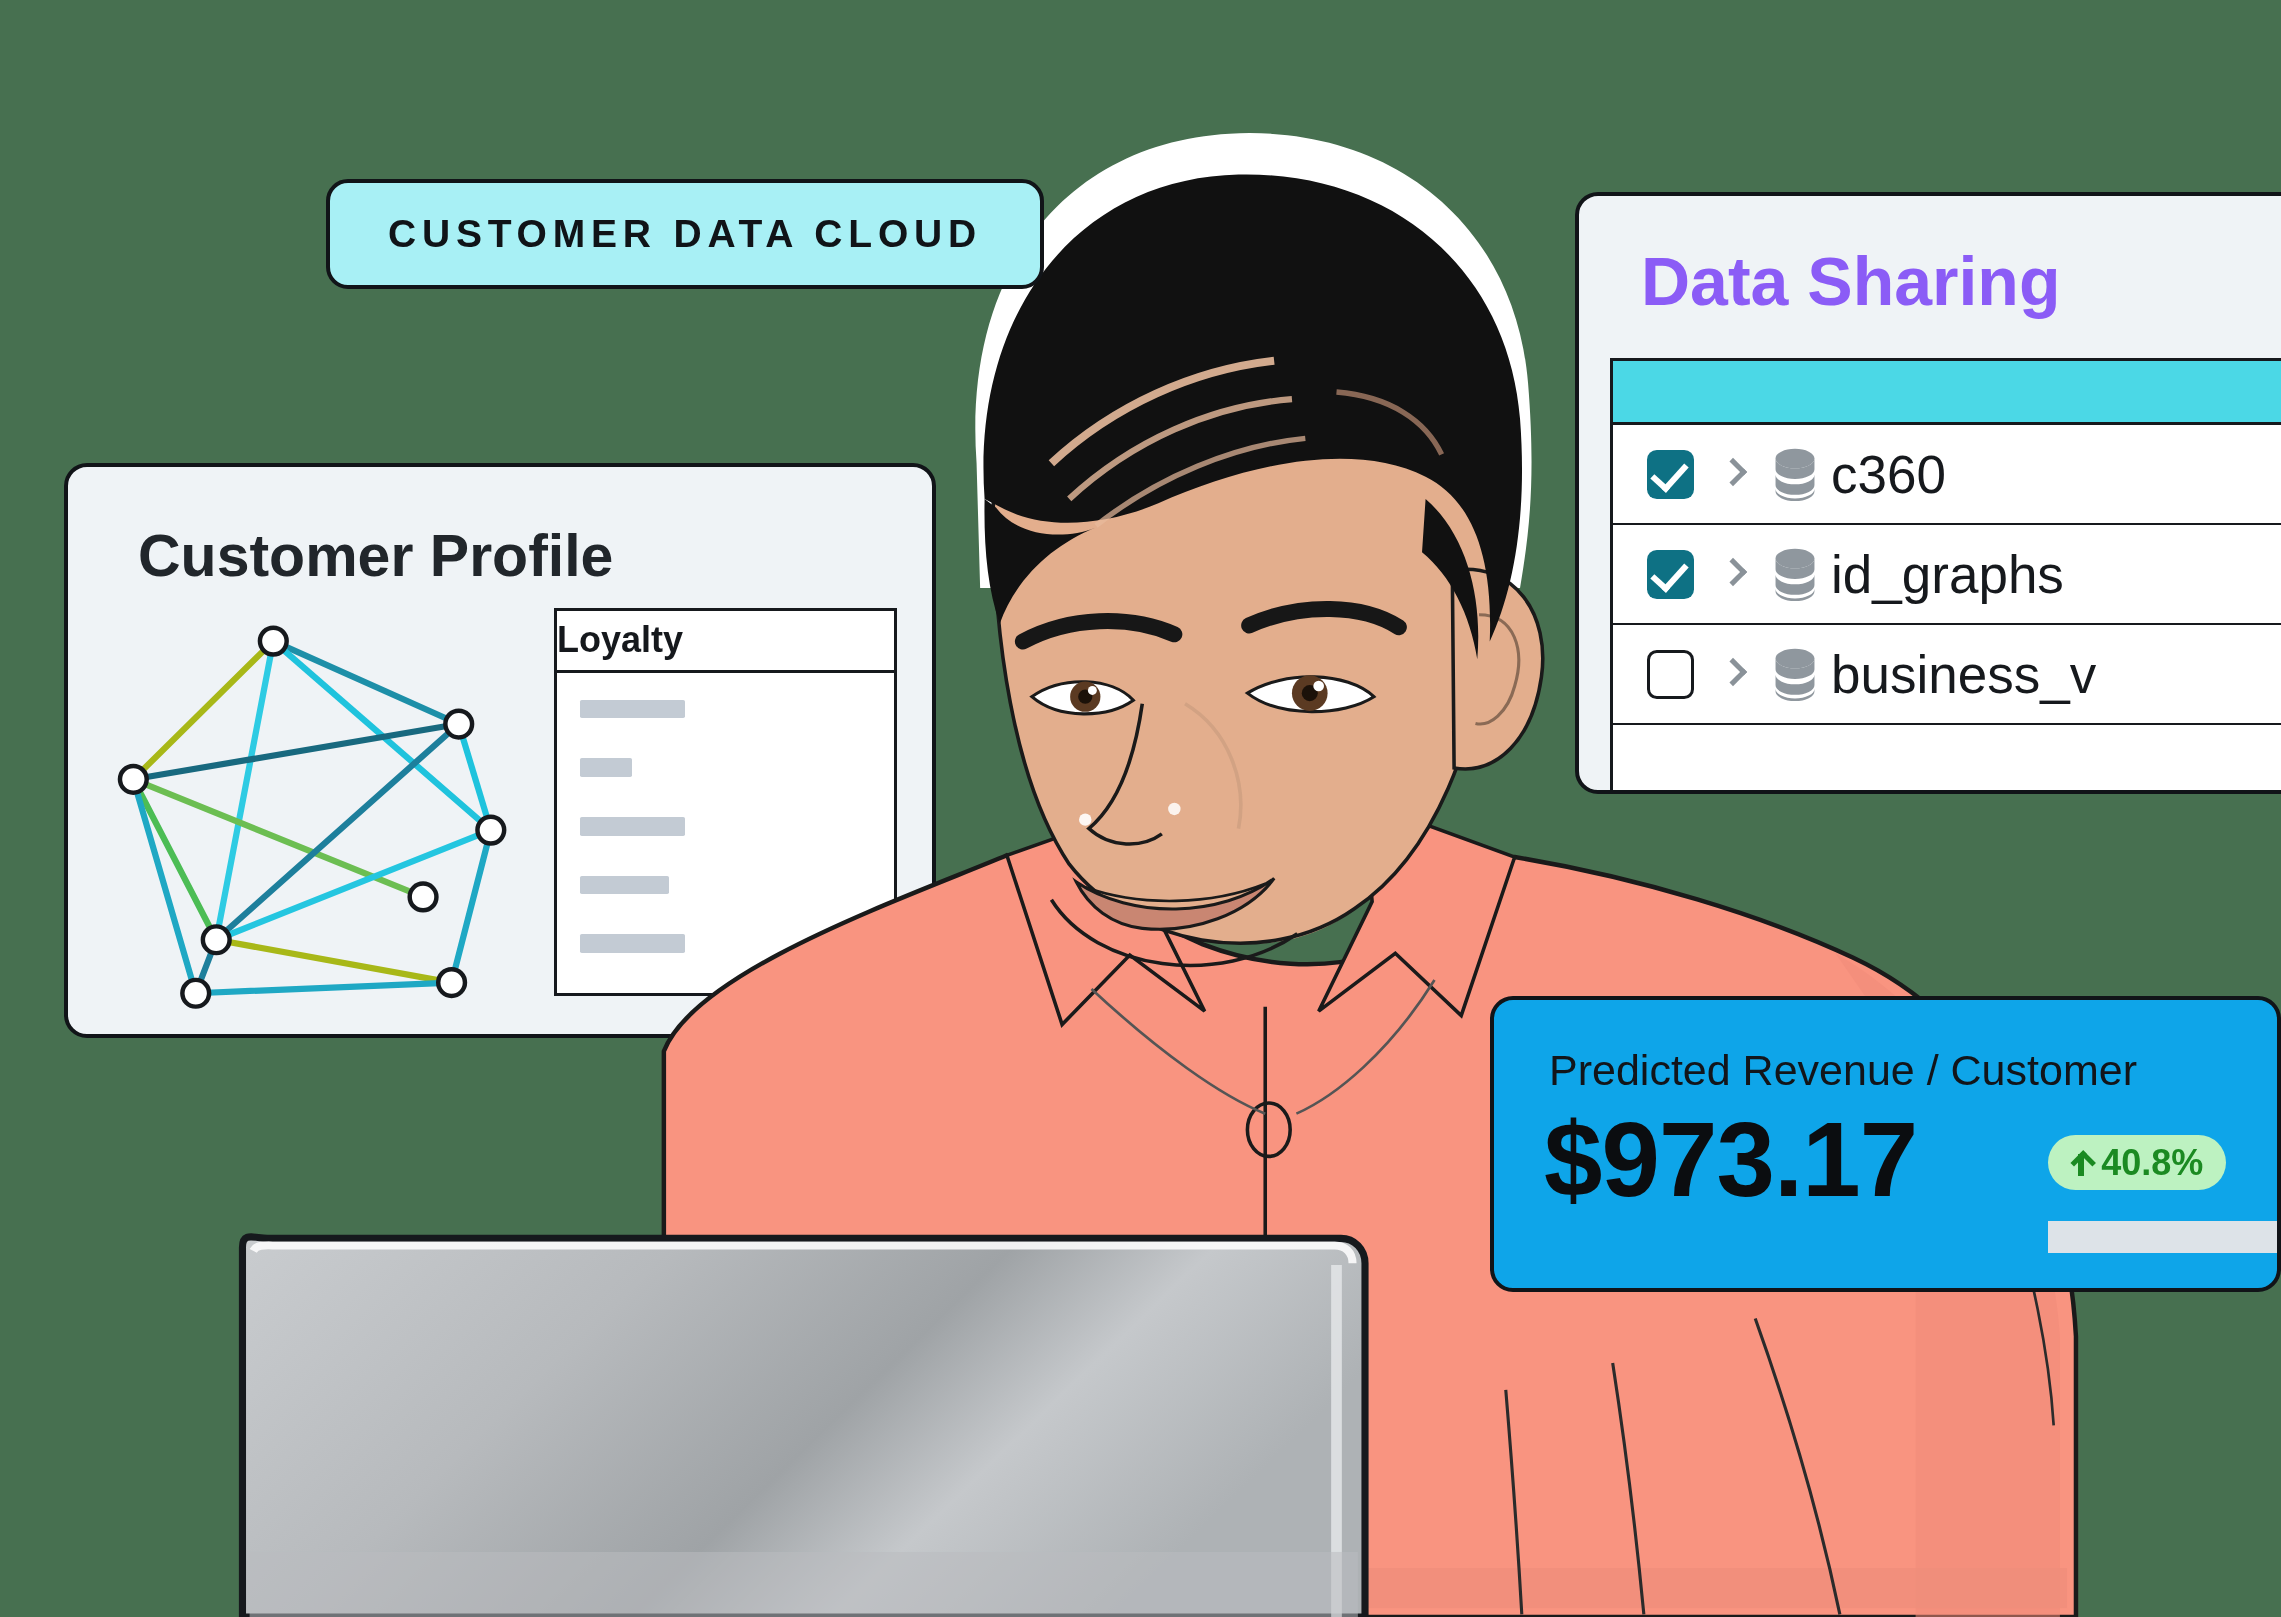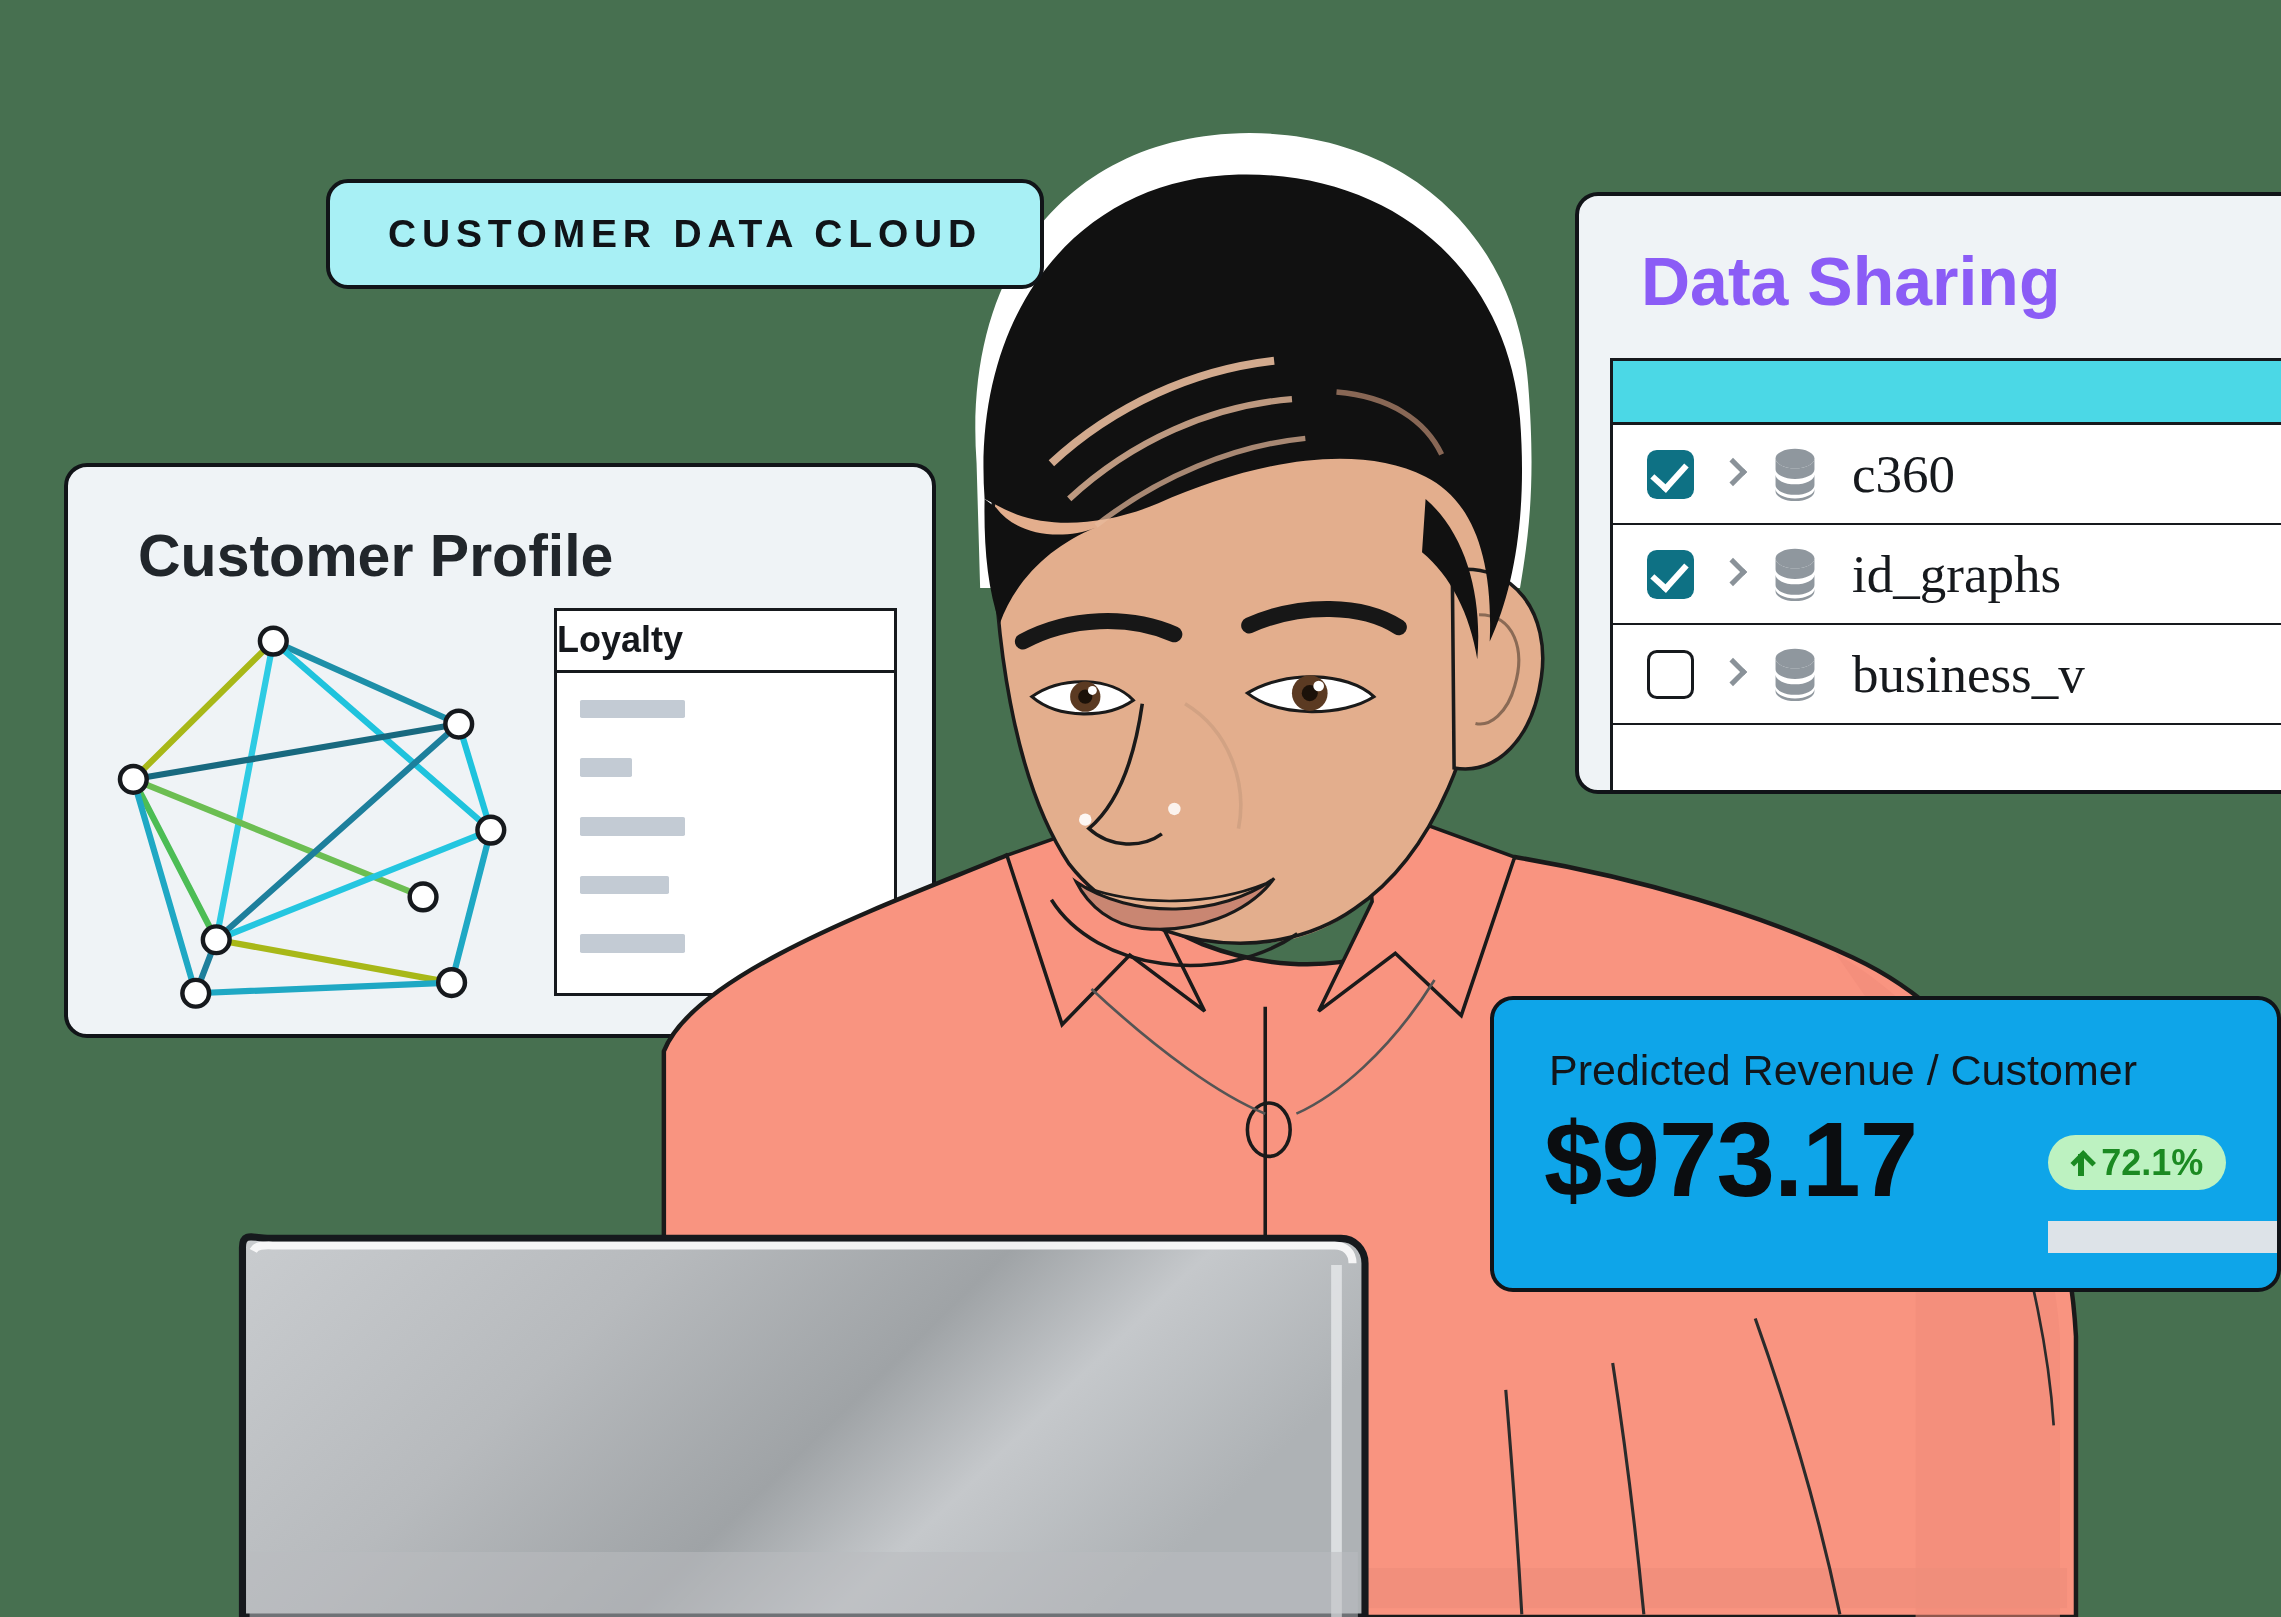--- a/index.html
+++ b/index.html
@@ -200,25 +200,24 @@
     border-width: 5.3px 5.3px 0 0;
     transform: rotate(45deg);
   }
   .ds-db {
     flex: 0 0 auto;
     margin-left: 30px;
     width: 46px;
     height: 55px;
   }
   .ds-name {
-    margin-left: 34px;
+    margin-left: 13px;
     font-size: 53px;
     color: #16191d;
     white-space: nowrap;
-    font-family: Liberation Serif, serif;
   }
 
   
   #revenue-card {
     position: absolute;
     left: 1490px;
     top: 996px;
     width: 791px;
     height: 296px;
     background: #0ea5e9;
@@ -485,19 +484,19 @@
 
   <div id="cdc-badge">
     <span class="label">CUSTOMER DATA CLOUD</span>
   </div>
 
   <div id="revenue-card">
     <div id="rev-label">Predicted Revenue / Customer</div>
     <div id="rev-value">$973.17</div>
     <div id="rev-pill">
       <span class="arrow"></span>
-      <span class="pct">72.1%</span>
+      <span class="pct">40.8%</span>
     </div>
     <div id="rev-skel"></div>
   </div>
 
 </div>
 
 
 </body></html>

